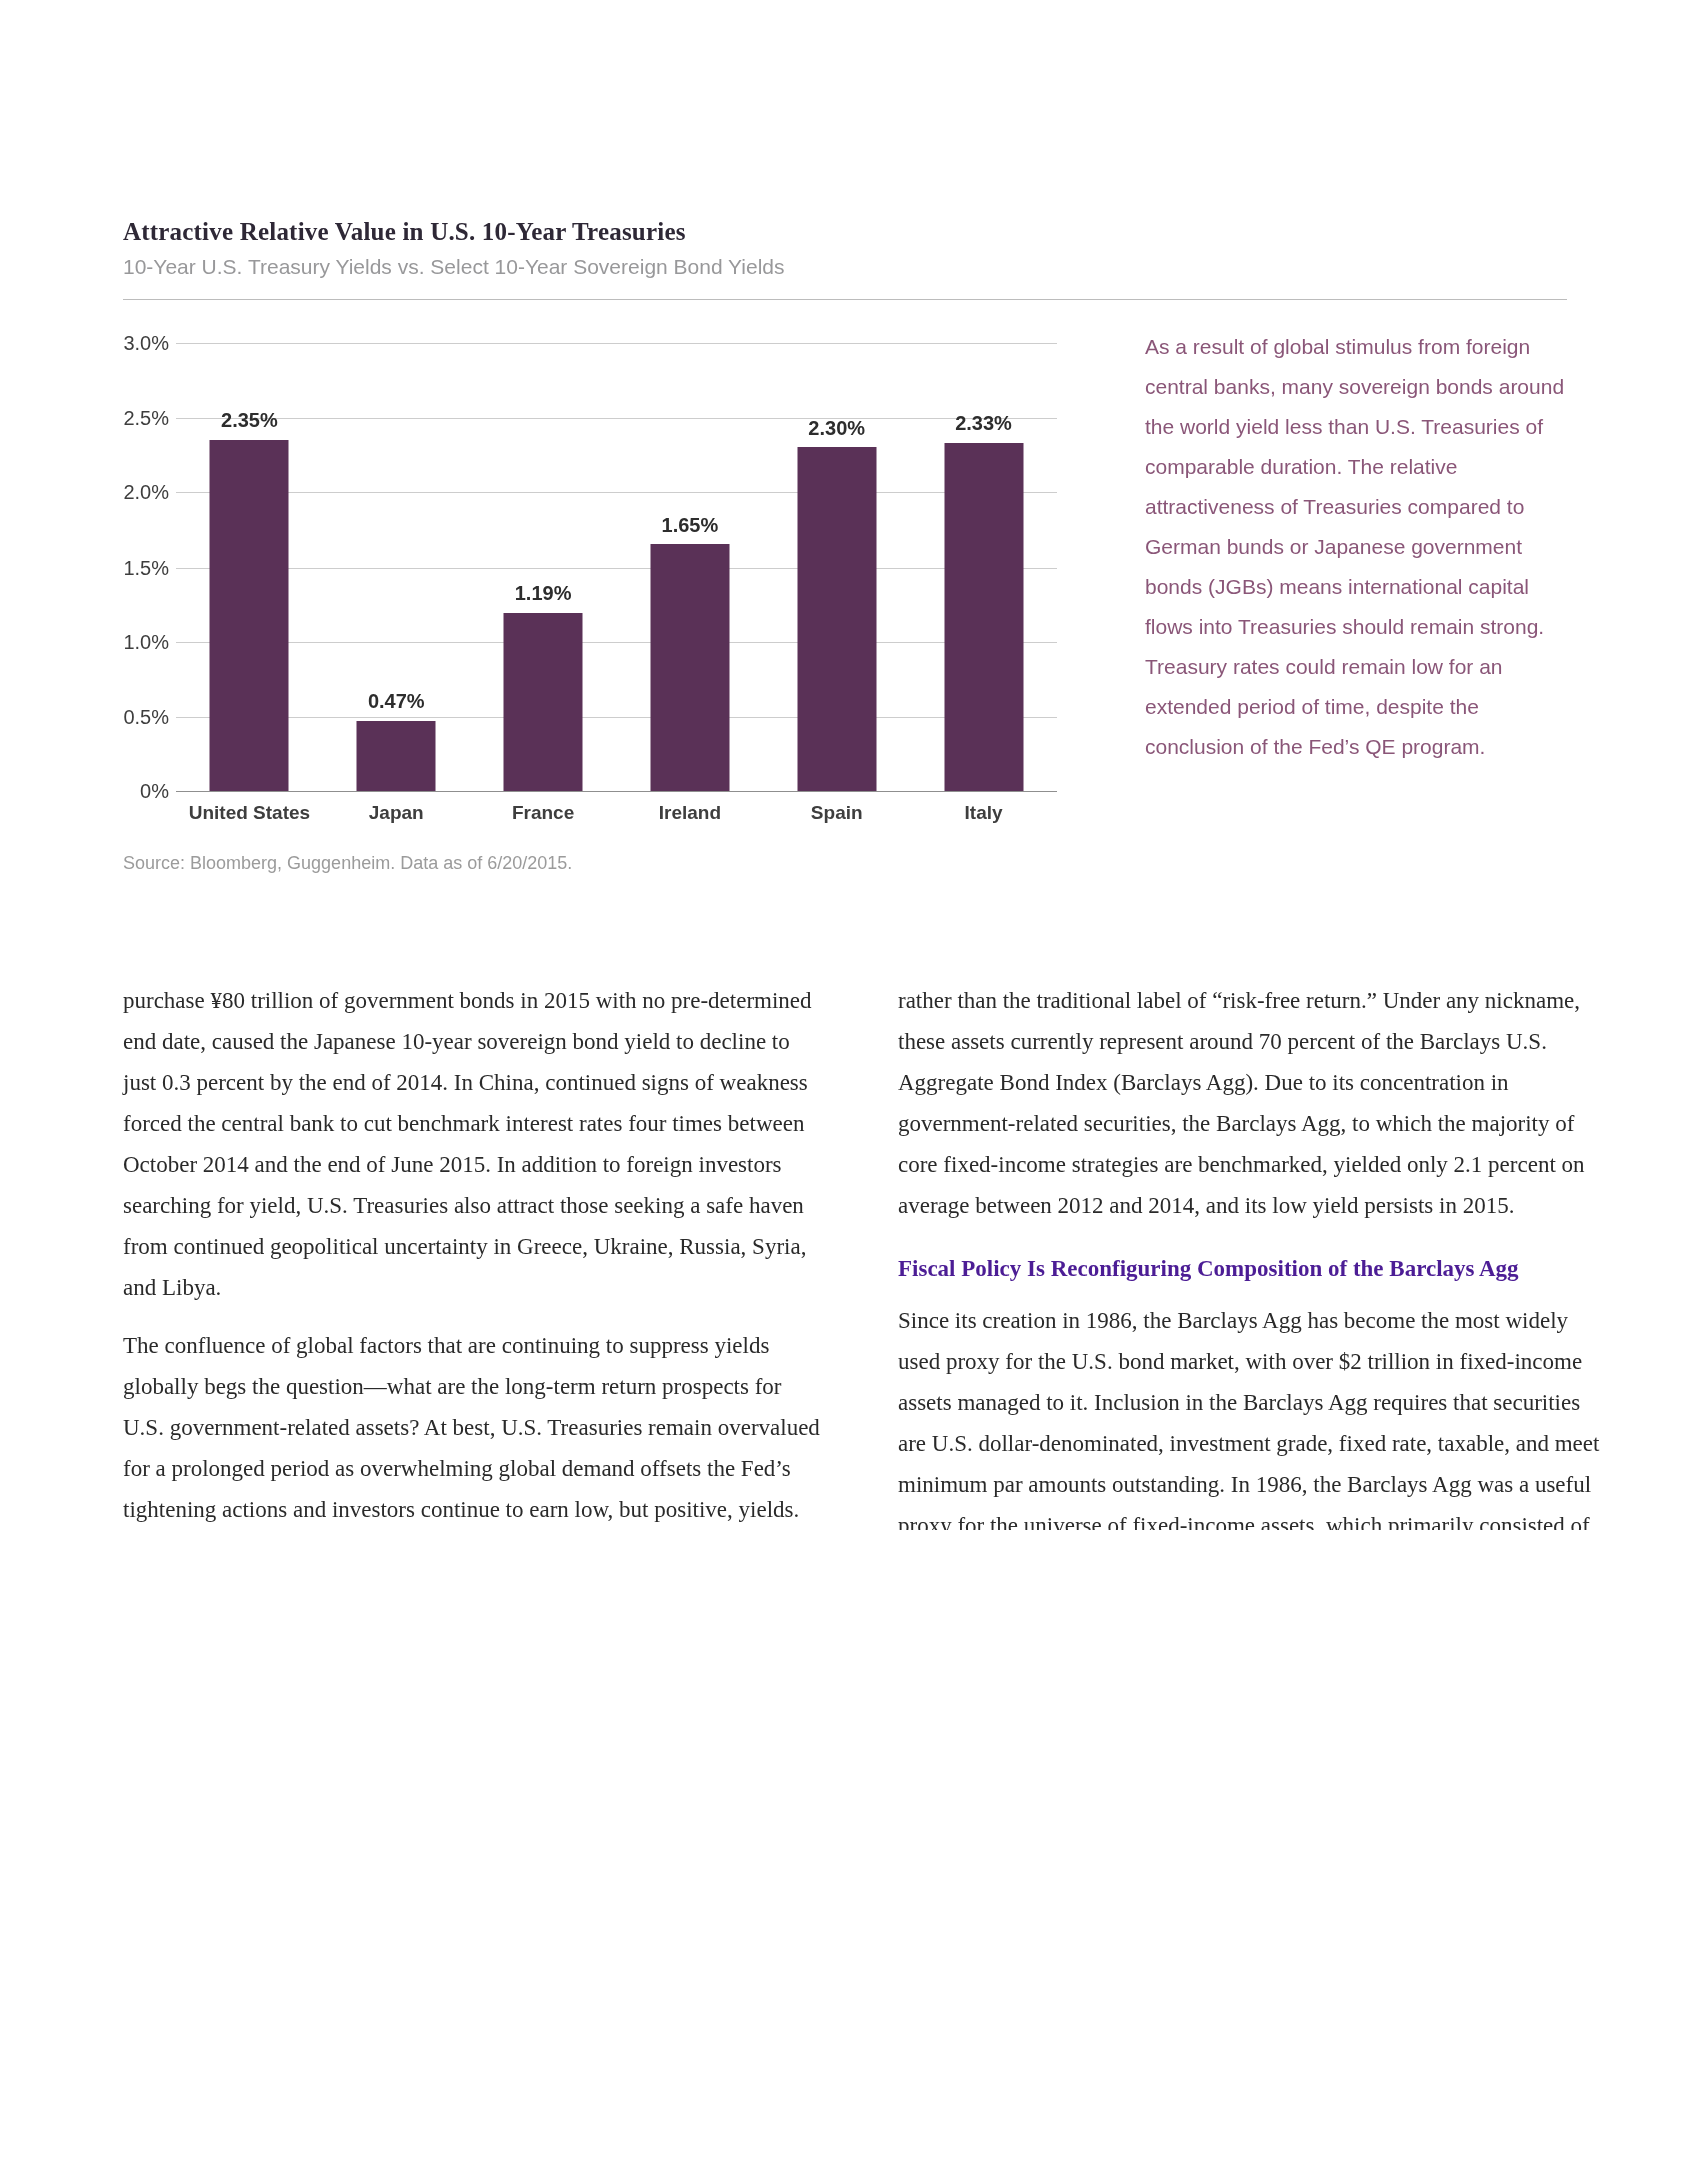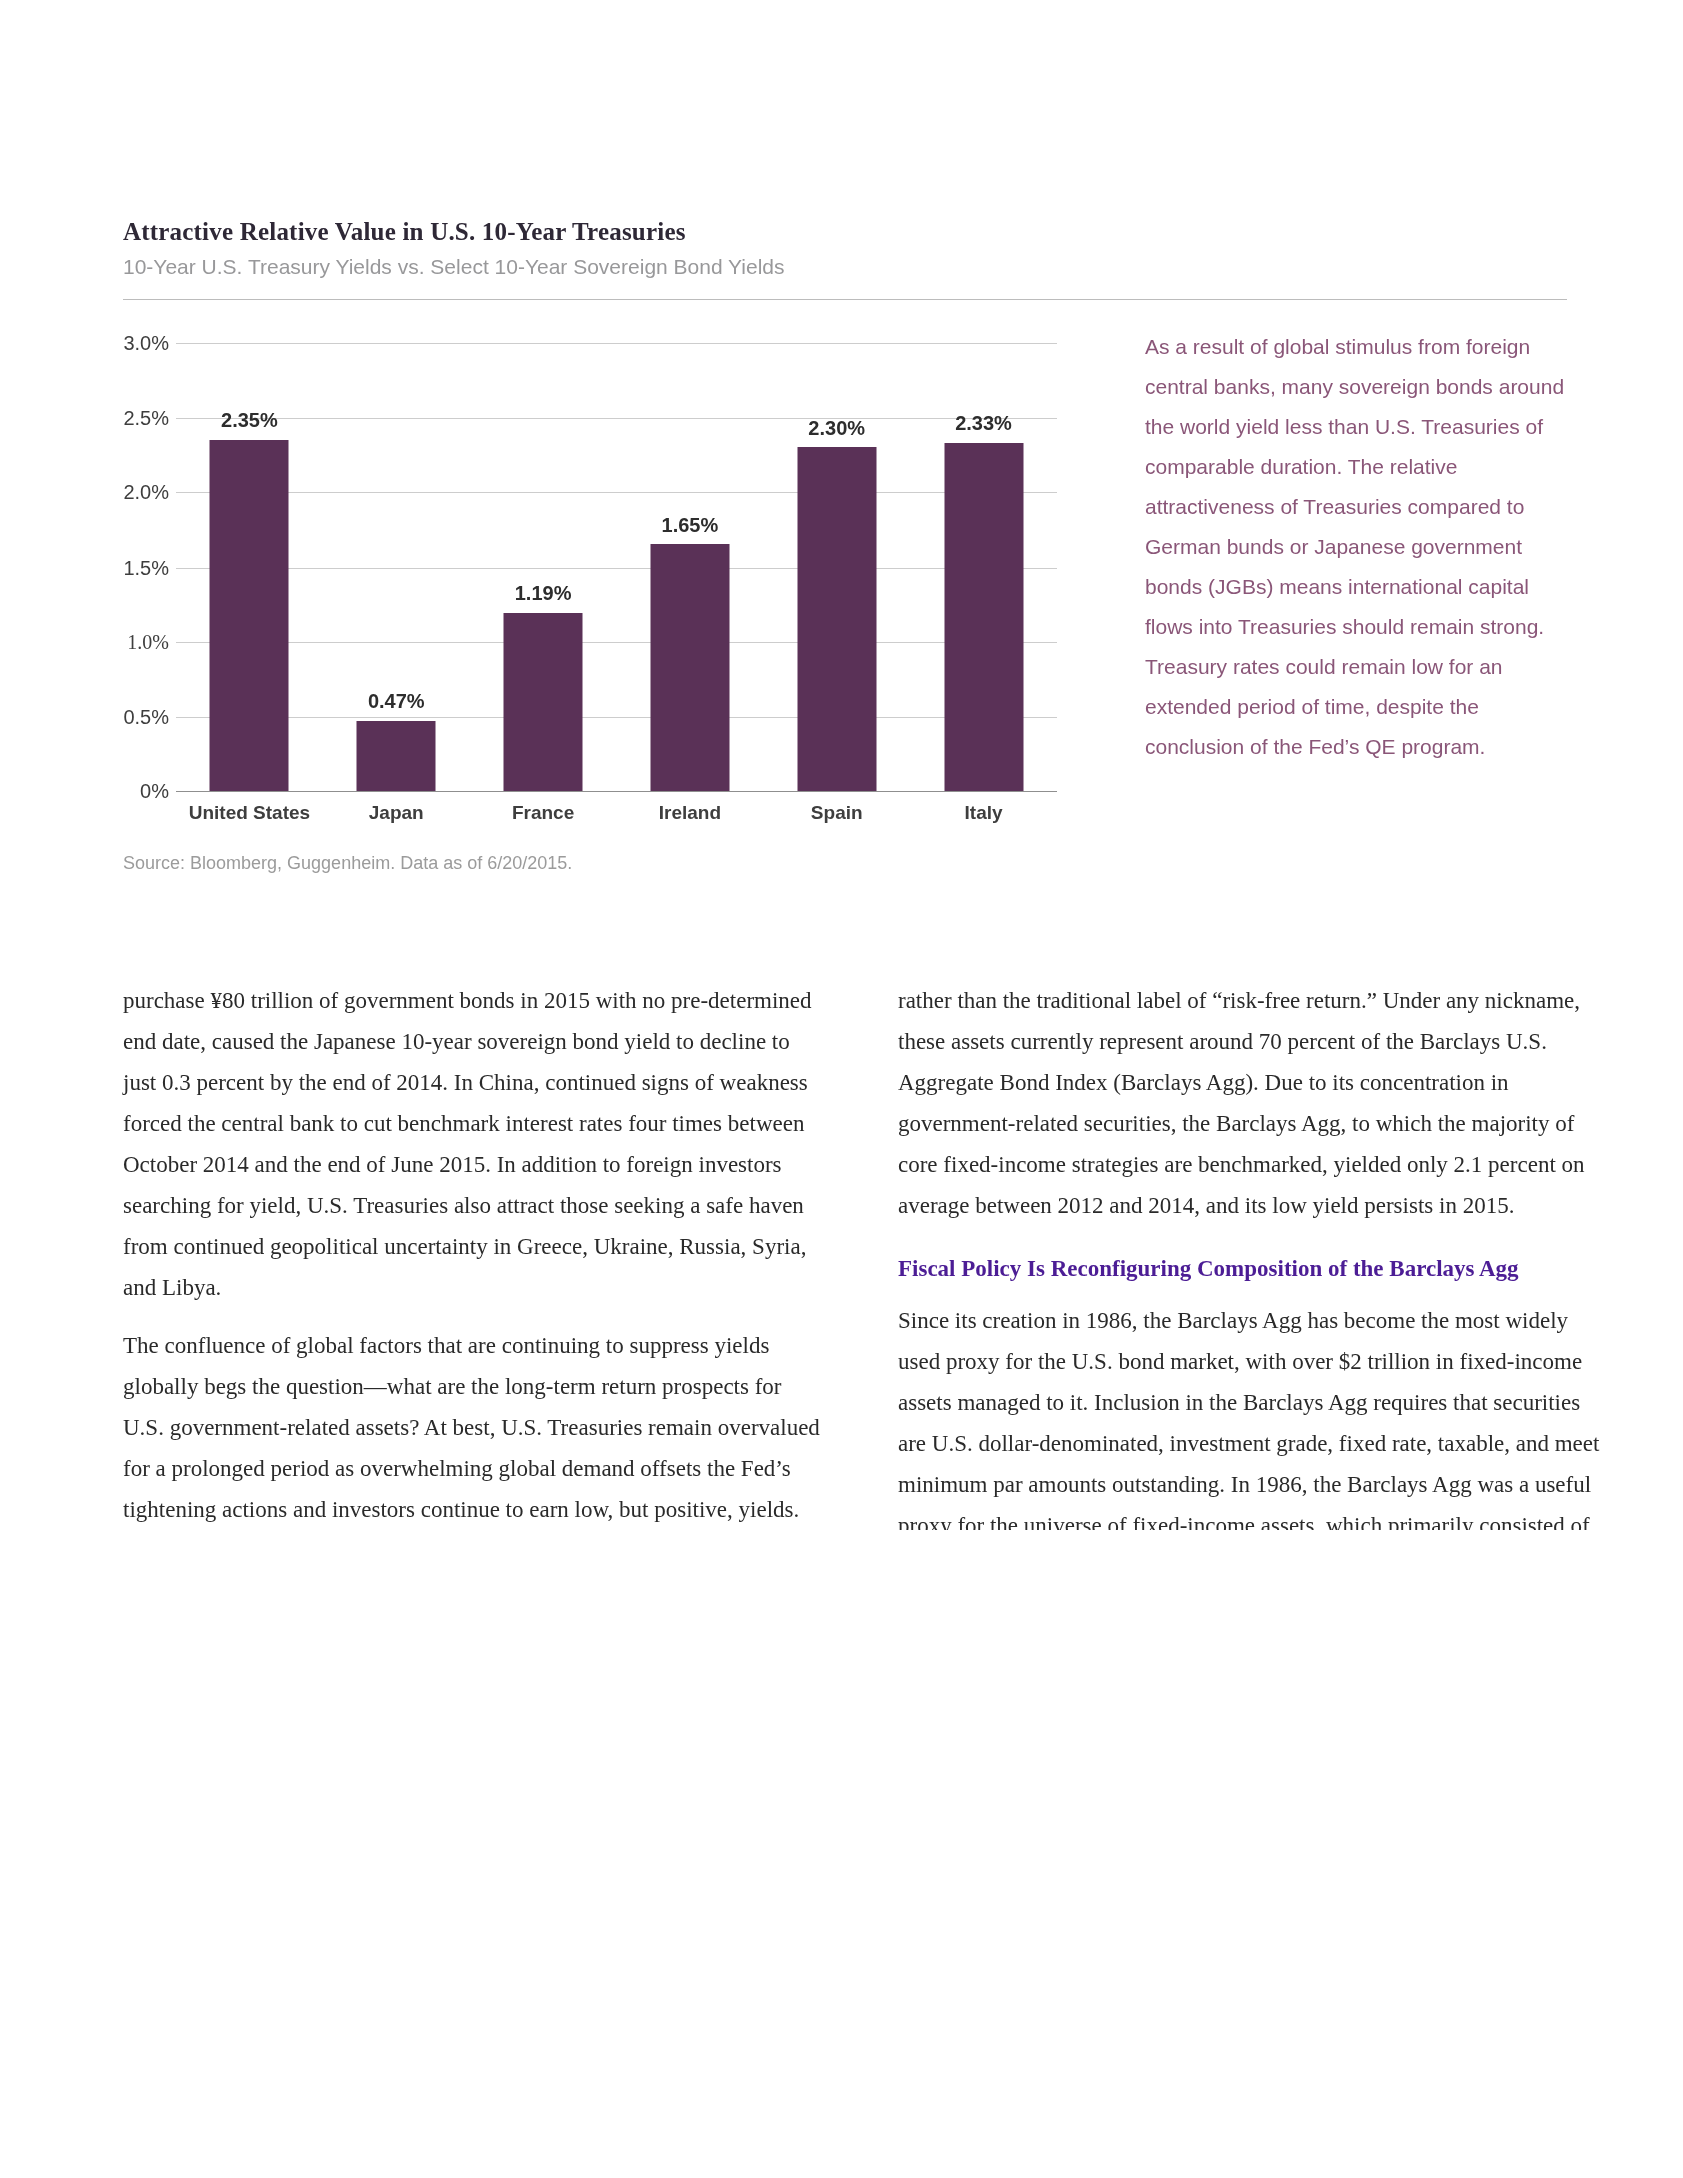--- a/index.html
+++ b/index.html
@@ -104,21 +104,21 @@
   <div class="chart-title">Attractive Relative Value in U.S. 10-Year Treasuries</div>
   <div class="chart-subtitle">10-Year U.S. Treasury Yields vs. Select 10-Year Sovereign Bond Yields</div>
   <div class="header-rule"></div>
 
   <div class="chart">
     <div class="ylabels" id="ylabels">
         <div class="ytick" style="top: 0px;">3.0%</div>
         <div class="ytick" style="top: 75px;">2.5%</div>
         <div class="ytick" style="top: 149px;">2.0%</div>
         <div class="ytick" style="top: 225px;">1.5%</div>
-        <div class="ytick" style="top: 299px; font-family: Liberation Serif, serif;">1.0%</div>
+        <div class="ytick" style="top: 299px;">1.0%</div>
         <div class="ytick" style="top: 374px;">0.5%</div>
         <div class="ytick" style="top: 448px;">0%</div>
       </div>
     <div class="plot">
       <div class="grid" id="grid">
           <div class="gridline" style="top: 0px;"></div>
           <div class="gridline" style="top: 75px;"></div>
           <div class="gridline" style="top: 149px;"></div>
           <div class="gridline" style="top: 225px;"></div>
           <div class="gridline" style="top: 299px;"></div>

